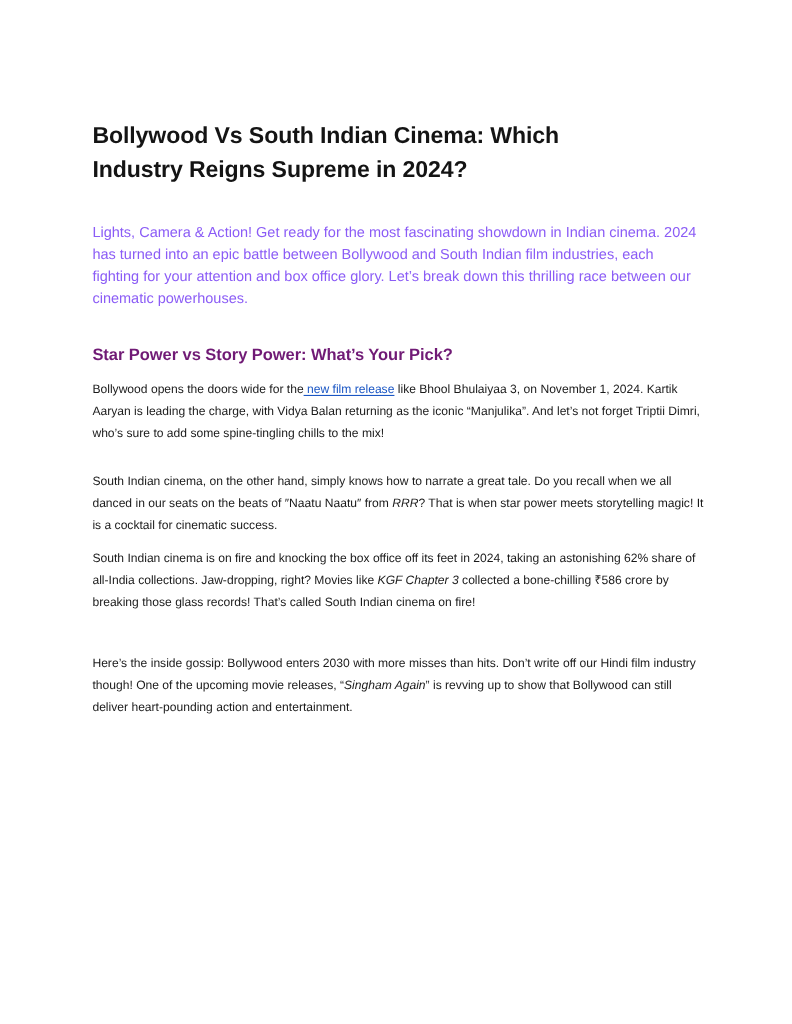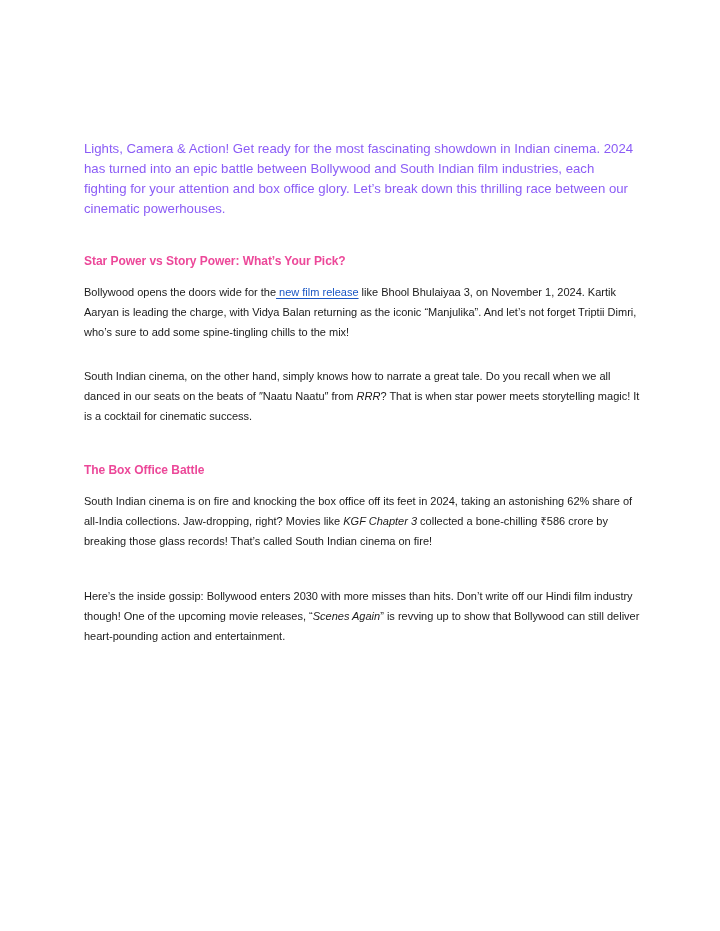--- a/index.html
+++ b/index.html
@@ -36,25 +36,25 @@
     margin: 0 0 0 0;
     max-width: 500px;
   }
   .lede {
     font-size: 13.2px;
     line-height: 20px;
     color: #8b5cf6;
     margin: 31px 0 0 0;
   }
   .section-heading {
-    font-size: 12px;
+    font-size: 15px;
     font-weight: 600;
     line-height: 22px;
     letter-spacing: -0.05px;
-    color: #ec4899;
+    color: #701a75;
     margin: 0;
   }
   .h-gap-1 { margin-top: 31px; }
   .h-gap-2 { margin-top: 33px; }
   .h-gap-3 { margin-top: 31px; }
   .body-p {
     font-size: 11px;
     line-height: 20px;
     color: #1a1a1a;
     margin: 12px 0 0 0;
@@ -71,30 +71,30 @@
     font-style: italic;
   }
 </style>
 </head>
 <body>
 
 <div class="page">
 
   <article class="doc">
 
+    <h1 class="doc-title">Bollywood Vs South Indian Cinema: Which Industry Reigns Supreme in 2024?</h1>
 
     <p class="lede">Lights, Camera &amp; Action! Get ready for the most fascinating showdown in Indian cinema. 2024 has turned into an epic battle between Bollywood and South Indian film industries, each fighting for your attention and box office glory. Let’s break down this thrilling race between our cinematic powerhouses.</p>
 
     <h2 class="section-heading h-gap-1">Star Power vs Story Power: What’s Your Pick?</h2>
 
     <p class="body-p tight-top"><span>Bollywood opens the doors wide for the</span><a class="inline-link" href="#"> new film release</a><span> like Bhool Bhulaiyaa 3, on November 1, 2024. Kartik Aaryan is leading the charge, with Vidya Balan returning as the iconic “Manjulika”. And let’s not forget Triptii Dimri, who’s sure to add some spine-tingling chills to the mix!</span></p>
 
     <p class="body-p spaced-top"><span>South Indian cinema, on the other hand, simply knows how to narrate a great tale. Do you recall when we all danced in our seats on the beats of ″Naatu Naatu″ from </span><em>RRR</em><span>? That is when star power meets storytelling magic! It is a cocktail for cinematic success.</span></p>
 
-    <h2 class="section-heading h-gap-2">The Box Office Battle</h2>
 
     <p class="body-p tight-top"><span>South Indian cinema is on fire and knocking the box office off its feet in 2024, taking an astonishing 62% share of all-India collections. Jaw-dropping, right? Movies like </span><em>KGF Chapter 3</em><span> collected a bone-chilling ₹586 crore by breaking those glass records! That’s called South Indian cinema on fire!</span></p>
 
 
-    <p class="body-p extra-spaced-top"><span>Here’s the inside gossip: Bollywood enters 2030 with more misses than hits. Don’t write off our Hindi film industry though! One of the upcoming movie releases, “</span><em>Scenes Again</em><span>” is revving up to show that Bollywood can still deliver heart-pounding action and entertainment.</span></p>
+    <p class="body-p extra-spaced-top"><span>Here’s the inside gossip: Bollywood enters 2030 with more misses than hits. Don’t write off our Hindi film industry though! One of the upcoming movie releases, “</span><em>Singham Again</em><span>” is revving up to show that Bollywood can still deliver heart-pounding action and entertainment.</span></p>
 
   </article>
 </div>
 
 </body></html>

